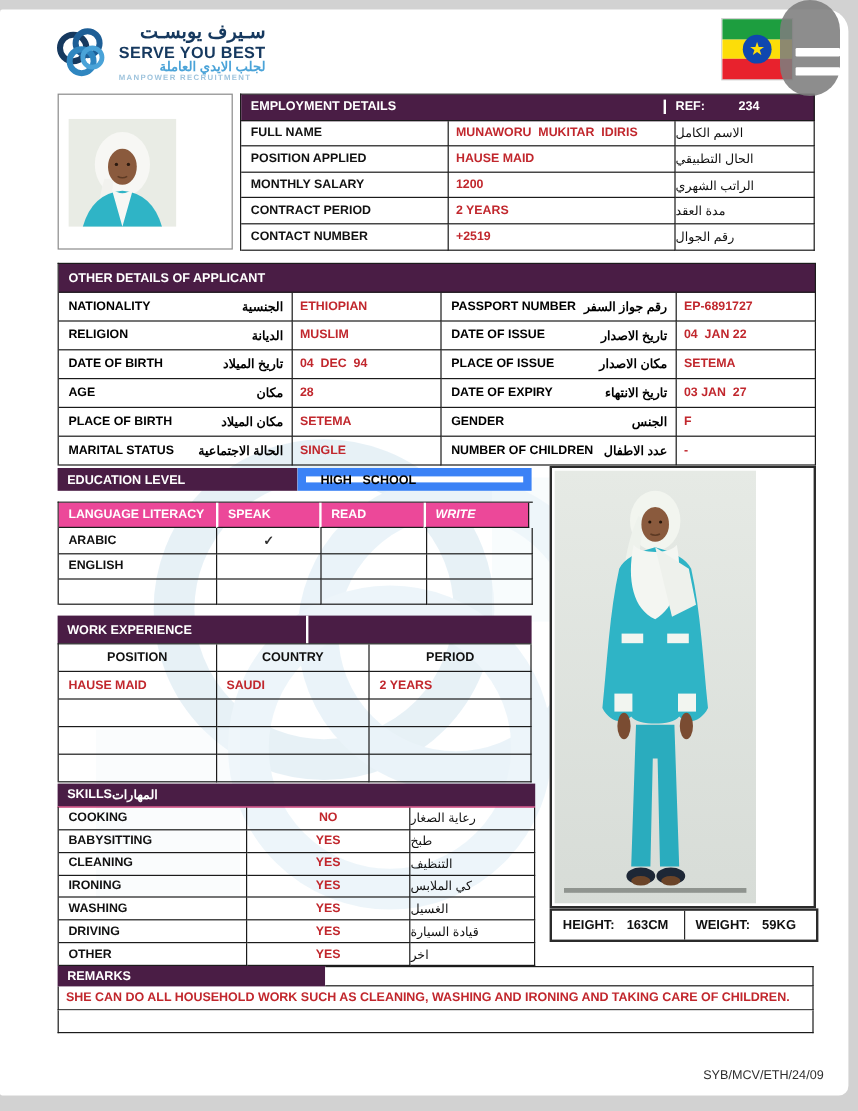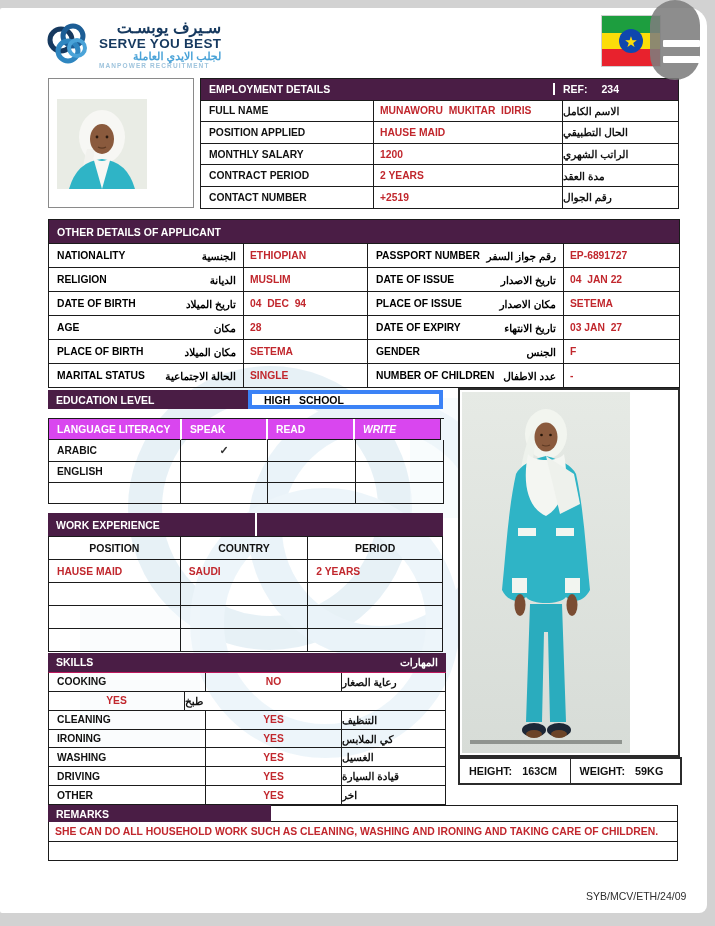--- a/index.html
+++ b/index.html
@@ -34,26 +34,26 @@
   .bar1{top:40px;} .bar2{top:56px;}
   
   .portrait-box{position:absolute;left:48px;top:70px;width:144px;height:128px;background:#fff;border:1px solid #8a8a8a;}
   .portrait-box svg{position:absolute;left:8px;top:20px;}
   
   .bar-purple{background:#4a1d45;color:#fff;font-weight:bold;font-size:10.5px;display:flex;align-items:center;}
   .row{display:flex;box-sizing:border-box;}
   .cell{box-sizing:border-box;border-right:1px solid #1b1b1b;border-bottom:1px solid #1b1b1b;display:flex;align-items:center;overflow:hidden;}
   .lbl{font-weight:bold;font-size:10.3px;color:#111;padding-left:8px;}
   .red{color:#c1272d;font-weight:bold;font-size:10.3px;white-space:pre;}
-  .ar{font-weight:bold;font-size:10.5px;color:#111;justify-content:flex-end;padding-right:20px;direction:rtl;}
+  .ar{font-weight:normal;font-size:10.5px;color:#111;justify-content:flex-end;padding-right:20px;direction:rtl;}
   
   .employment{position:absolute;left:200px;top:70px;width:478px;border-left:1px solid #1b1b1b;border-top:1px solid #1b1b1b;}
   .employment .hdr{height:21px;border-right:1px solid #1b1b1b;border-bottom:1px solid #1b1b1b;}
   .employment .hdr .t{flex:1;padding-left:8px;}
-  .employment .hdr .ref{width:115px;border-left:2px solid #fff;padding-left:8px;display:flex;gap:14px;}
+  .employment .hdr .ref{width:115px;border-left:2px solid #fff;padding-left:8px;display:flex;gap:28px;}
   .employment .row{height:21.6px;}
   .emp-l{width:173px;}
   .emp-v{width:189px;padding-left:6px;}
   .emp-a{width:116px;}
   
   .other{position:absolute;left:48px;top:211px;width:631px;border-left:1px solid #1b1b1b;border-top:1px solid #1b1b1b;}
   .other .hdr{height:16px;border-right:1px solid #1b1b1b;border-bottom:1px solid #1b1b1b;}
   .other .hdr .t{width:318px;padding-left:8px;}
   .other .hdr .sp{flex:1;border-left:2px solid #fff;}
   .other .row{height:24px;}
@@ -61,44 +61,44 @@
   .od-l1 .en{font-weight:bold;font-size:10.3px;padding-left:8px;}
   .od-l1 .arr{font-weight:bold;font-size:10.5px;direction:rtl;}
   .od-v1{width:124px;padding-left:6px;}
   .od-l2{width:196px;justify-content:space-between;padding-right:7px;}
   .od-l2 .en{font-weight:bold;font-size:10.3px;padding-left:8px;}
   .od-l2 .arr{font-weight:bold;font-size:10.5px;direction:rtl;}
   .od-v2{width:116px;padding-left:6px;}
   
   .education{position:absolute;left:48px;top:382px;width:395px;display:flex;height:19px;}
   .education .p{width:192px;padding-left:8px;}
-  .education .v{flex:1;border:4px solid #3b82f6;display:flex;align-items:center;padding-left:12px;
+  .education .v{flex:1;border:7px solid #3b82f6;display:flex;align-items:center;padding-left:12px;
     font-weight:bold;font-size:10.5px;white-space:pre;background:#fff;}
   
   .language{position:absolute;left:48px;top:410px;width:395px;border-left:1px solid #1b1b1b;border-top:1px solid #1b1b1b;}
   .language .hrow{height:21px;}
-  .language .hcell{background:#d946ef;color:#fff;font-weight:bold;font-size:10.3px;padding-left:8px;}
+  .language .hcell{background:#ec4899;color:#fff;font-weight:bold;font-size:10.3px;padding-left:8px;}
   .language .hcell + .hcell{border-left:2px solid #fff;margin-left:-1px;}
   .language .row{height:21.3px;}
   .lg-0{width:132px;} .lg-1{width:87px;justify-content:center;padding-left:0;} .lg-2{width:88px;justify-content:center;padding-left:0;} .lg-3{width:88px;justify-content:center;padding-left:0;}
   .check{font-size:11px;color:#333;font-weight:bold;}
   
   .workexp{position:absolute;left:48px;top:505px;width:395px;}
   .workexp .bar{height:17px;}
   .workexp .bar .t{width:199px;padding-left:8px;}
   .workexp .bar .sp{flex:1;border-left:2px solid #fff;height:100%;}
   .workexp .grid{border-left:1px solid #1b1b1b;border-top:1px solid #1b1b1b;}
   .workexp .hrow{height:23px;}
   .workexp .hcell{font-weight:bold;font-size:10.5px;justify-content:center;color:#111;}
   .workexp .row{height:23px;}
   .we-0{width:132px;} .we-1{width:128px;} .we-2{width:135px;}
   .workexp .red{padding-left:8px;}
   
   .skills{position:absolute;left:48px;top:645px;width:398px;}
-  .skills .bar{height:17px;justify-content:space-between;}
+  .skills .bar{height:17px;justify-content:flex-start;}
   .skills .bar .t{padding-left:8px;}
   .skills .bar .tar{padding-right:8px;direction:rtl;font-size:10.5px;}
   .skills .grid{border-left:1px solid #1b1b1b;border-top:1px solid #be185d;}
   .skills .row{height:18.9px;}
   .sk-0{width:157px;} .sk-1{width:136px;justify-content:center;} .sk-2{flex:1;}
   
   .photo-box{position:absolute;left:458px;top:380px;width:222px;height:369px;background:#fff;border:2px solid #2b2b2b;box-sizing:border-box;}
   .photo-box svg{position:absolute;left:2px;top:2px;}
   .hw{position:absolute;left:458px;top:749px;width:224px;height:28px;display:flex;border:2px solid #2b2b2b;box-sizing:border-box;background:#fff;}
   .hw .c{flex:1;display:flex;align-items:center;gap:10px;padding-left:9px;font-weight:bold;font-size:10.8px;color:#111;}
@@ -354,20 +354,21 @@
       <span class="t">SKILLS</span>
       <span class="tar">المهارات</span>
     </div>
     <div class="grid">
       <div class="row">
         <div class="cell sk-0 lbl">COOKING</div>
         <div class="cell sk-1 red">NO</div>
         <div class="cell sk-2 ar">رعاية الصغار</div>
       </div>
       <div class="row">
+        <div class="cell sk-0 lbl">BABYSITTING</div>
         <div class="cell sk-1 red">YES</div>
         <div class="cell sk-2 ar">طبخ</div>
       </div>
       <div class="row">
         <div class="cell sk-0 lbl">CLEANING</div>
         <div class="cell sk-1 red">YES</div>
         <div class="cell sk-2 ar">التنظيف</div>
       </div>
       <div class="row">
         <div class="cell sk-0 lbl">IRONING</div>

